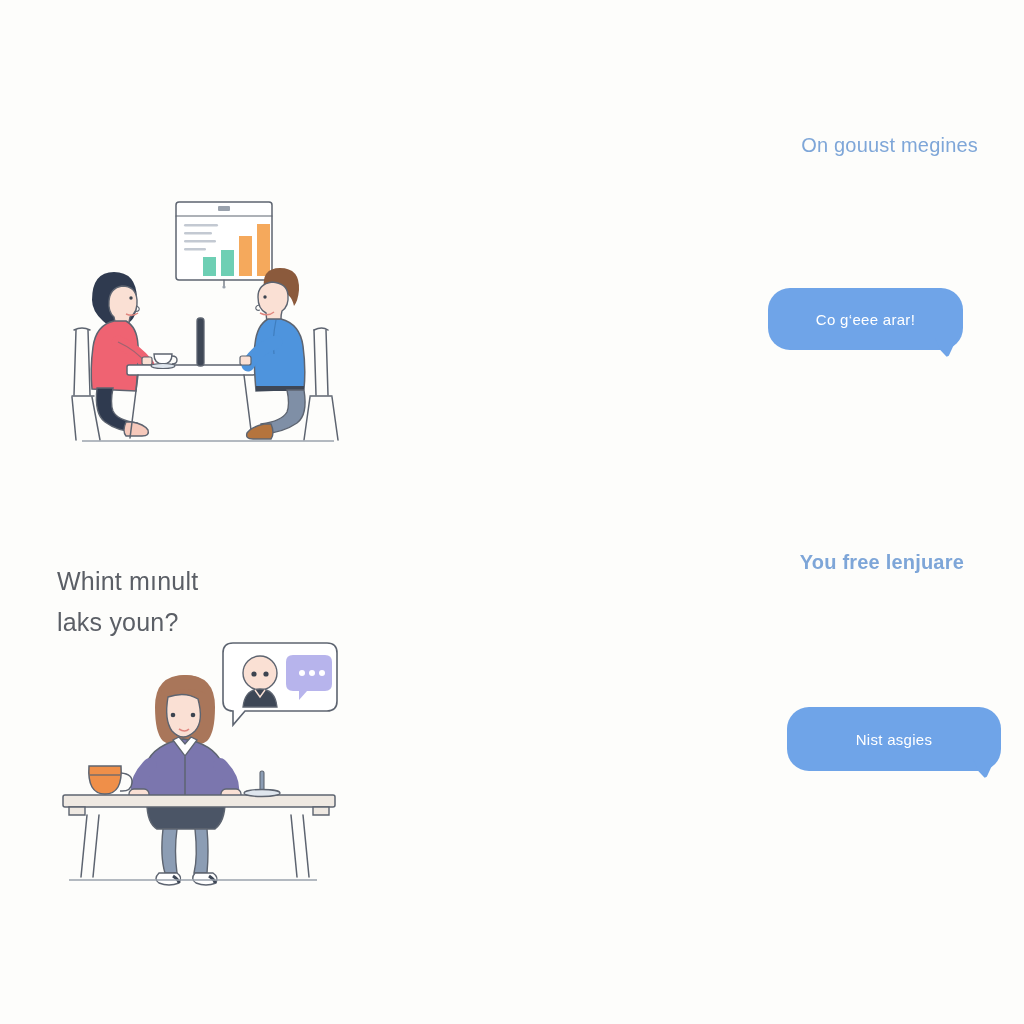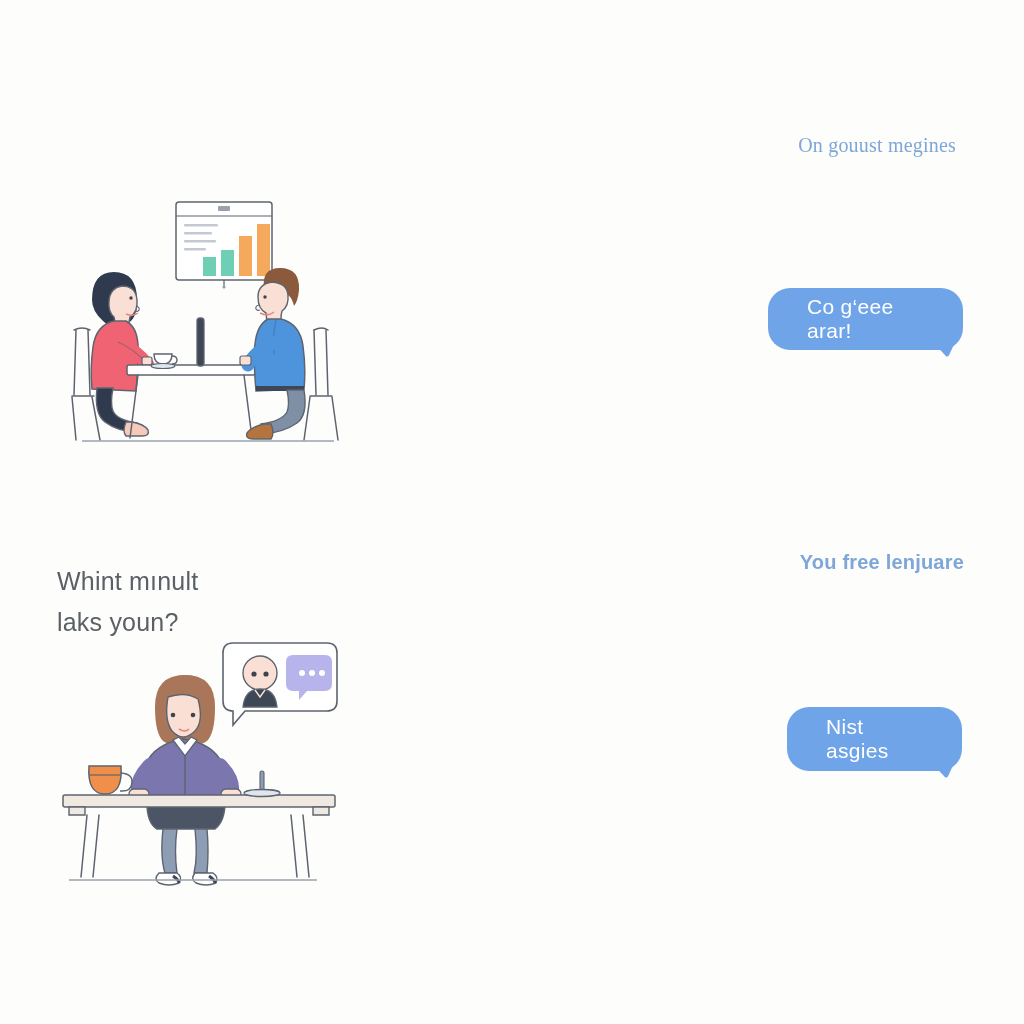--- a/index.html
+++ b/index.html
@@ -33,50 +33,50 @@
   #heading-2 { left: 57px;  top: 561px; }
 
   .side-label {
     position: absolute;
     color: #7ea6d8;
     font-size: 20px;
     font-weight: 400;
     letter-spacing: .2px;
     text-align: right;
   }
-  #side-label-1 { right: 68px; top: 134px; font-family: Liberation Serif, serif; }
+  #side-label-1 { right: 46px; top: 134px; }
   #side-label-2 { right: 60px; top: 551px; font-weight: bold; }
 
   
   .bubble {
     position: absolute;
     background: #6fa4e8;
     color: #ffffff;
-    font-size: 21px;
+    font-size: 15px;
     letter-spacing: .3px;
     border-radius: 22px;
     display: flex;
     align-items: center;
     justify-content: center;
     box-sizing: border-box;
     padding: 0 39px;
   }
   .bubble::after {
     content: "";
     position: absolute;
     right: 6px;
     bottom: -8px;
     width: 22px;
     height: 20px;
     background: #6fa4e8;
     border-bottom-right-radius: 18px 14px;
     clip-path: polygon(0 0, 100% 0, 58% 100%, 26% 62%);
   }
   #bubble-1 { left: 768px; top: 288px; width: 195px; height: 62px; }
-  #bubble-2 { left: 787px; top: 707px; width: 175px; height: 64px; }
+  #bubble-2 { left: 787px; top: 707px; width: 214px; height: 64px; }
 
   
   .illustration {
     position: absolute;
   }
   #illustration-1 { left: 70px;  top: 190px; width: 275px; height: 262px; }
   #illustration-2 { left: 55px;  top: 635px; width: 290px; height: 255px; }
 </style>
 </head>
 <body>

